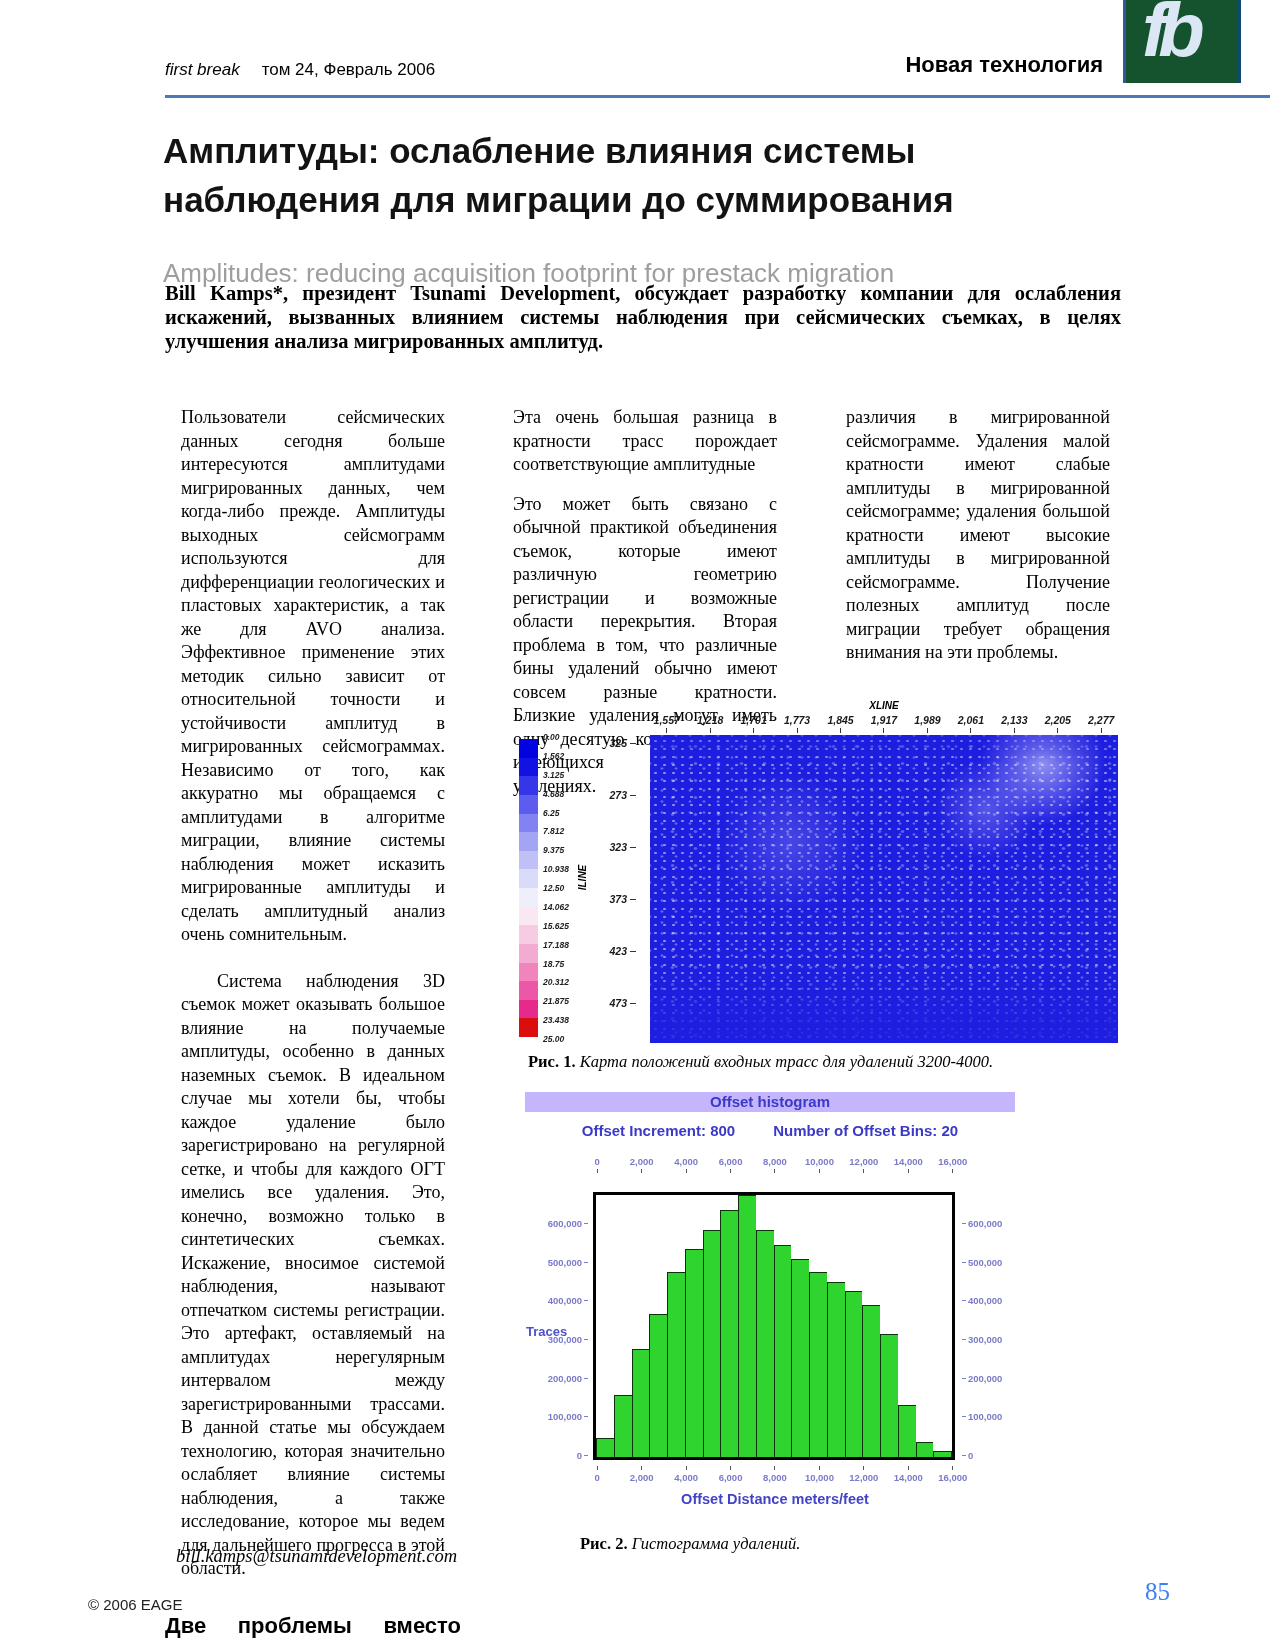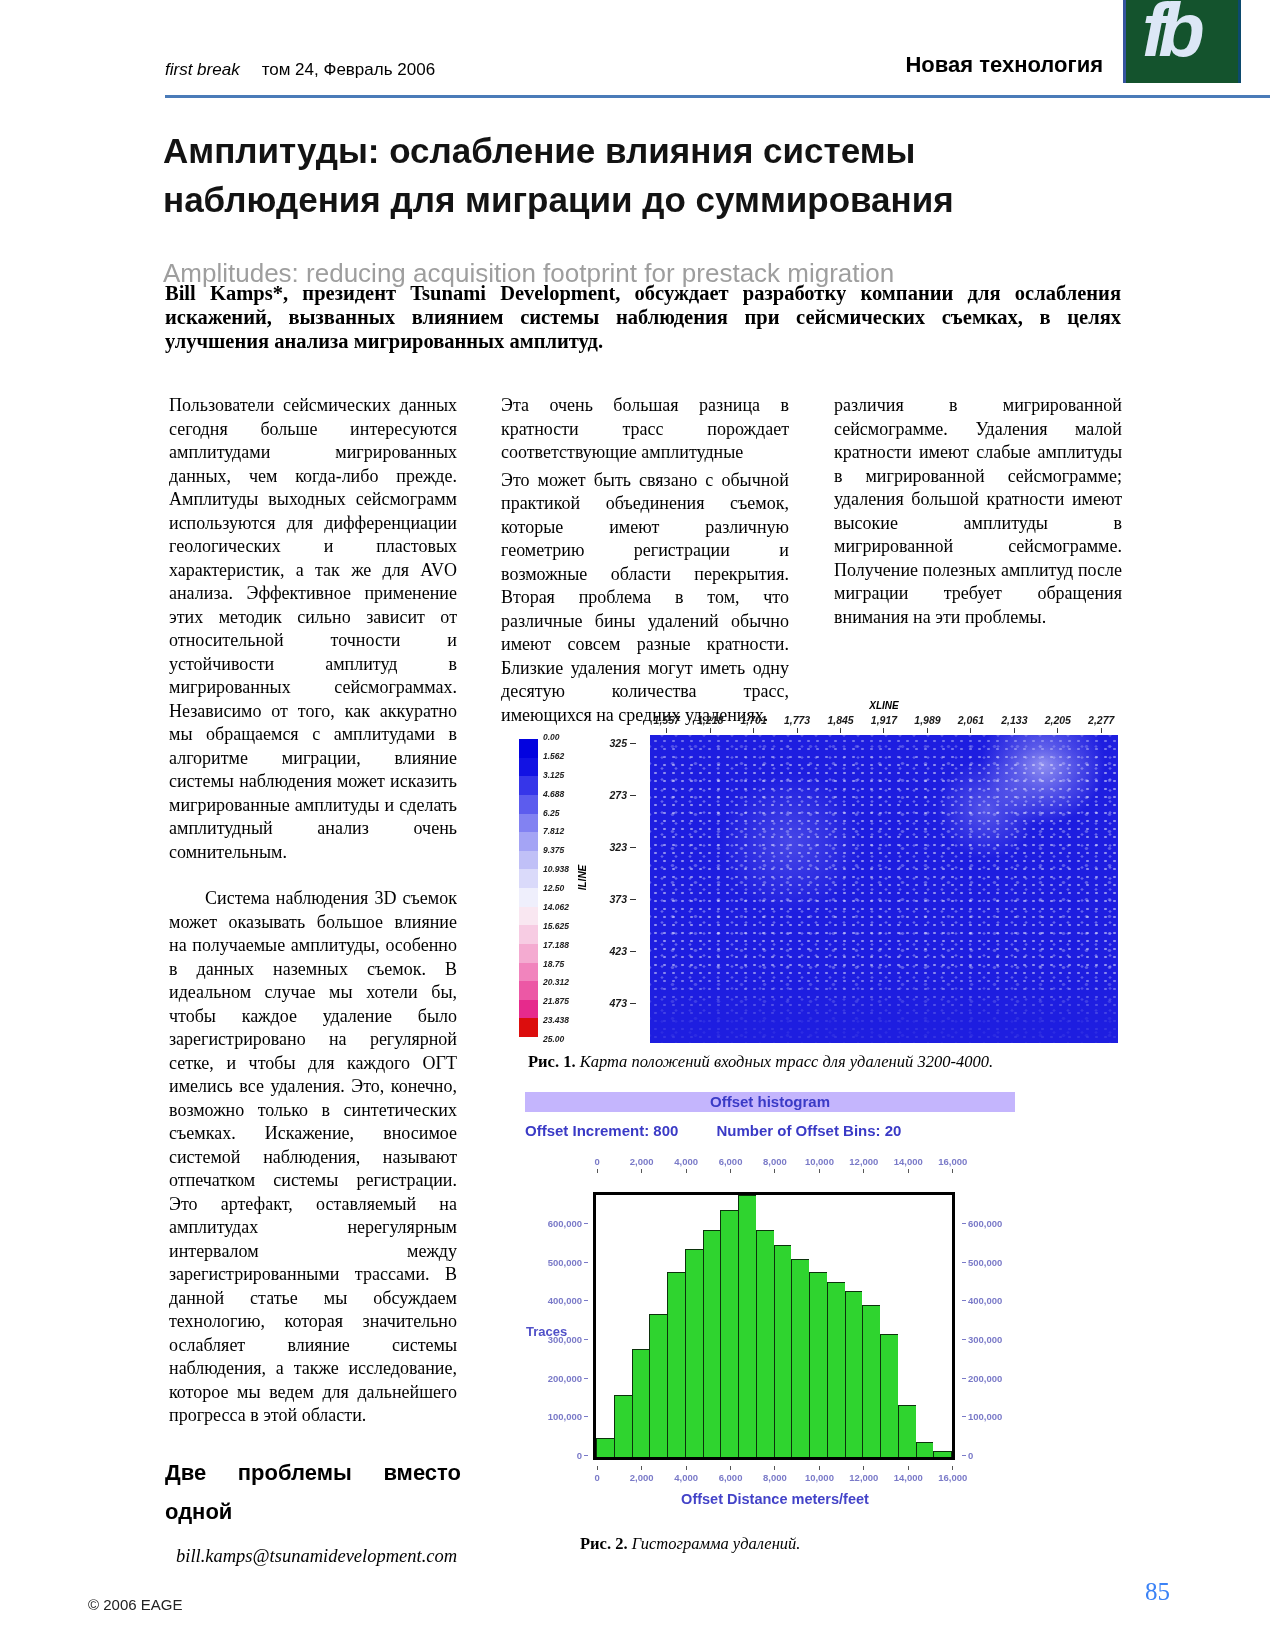--- a/index.html
+++ b/index.html
@@ -19,21 +19,21 @@
   
   .title-ru{position:absolute;left:163px;top:126px;width:900px;font-family:"Liberation Sans",sans-serif;
             font-weight:bold;font-size:35px;line-height:49px;color:#131313;}
   .title-en{position:absolute;left:163px;top:234px;width:960px;font-family:"Liberation Sans",sans-serif;
             font-size:26px;color:#9e9e9e;margin-top:24px;}
   .lead{position:absolute;left:165px;top:281px;width:956px;font-weight:bold;font-size:20.5px;
         line-height:24px;text-align:justify;}
   
   .col{position:absolute;top:390px;width:296px;font-size:18px;line-height:23.5px;text-align:justify;}
   #col1{left:165px;} #col2{left:497px;} #col3{left:830px;}
-  .col p{margin:4px;}
+  .col p{margin:16px;}
   .col p.sp{margin-top:23px;text-indent:36px;}
   .col h2{font-family:"Liberation Sans",sans-serif;font-weight:bold;font-size:22px;line-height:39px;
           margin:25px 0 5px 0;text-align:justify;}
   .email{position:absolute;left:176px;top:1546px;font-style:italic;font-size:18.5px;}
   
   .f1-xlabel{position:absolute;left:650px;top:700px;width:468px;text-align:center;
              font-family:"Liberation Sans",sans-serif;font-weight:bold;font-style:italic;font-size:10px;}
   .tickrow{position:absolute;display:flex;font-family:"Liberation Sans",sans-serif;
            font-weight:bold;font-style:italic;font-size:10.5px;color:#1a1a1a;}
   #f1-xticks{left:645px;top:714px;width:478px;}
@@ -66,21 +66,21 @@
       margin-left:3px;vertical-align:3px;}
   .caption{position:absolute;font-size:16.5px;}
   .caption b{font-weight:bold;}
   .caption i{font-style:italic;}
   #cap1{left:528px;top:1052px;width:490px;}
   #cap2{left:580px;top:1534px;width:420px;}
   
   #f2-titlebar{position:absolute;left:525px;top:1092px;width:490px;height:20px;background:#c4b5fd;
       text-align:center;line-height:20px;font-family:"Liberation Sans",sans-serif;font-weight:bold;
       font-size:15px;color:#3a3ac6;}
-  #f2-subtitle{position:absolute;left:525px;top:1122px;width:490px;text-align:left;
+  #f2-subtitle{position:absolute;left:525px;top:1122px;width:490px;text-align:center;
       font-family:"Liberation Sans",sans-serif;font-weight:bold;font-size:15px;color:#3a3ac6;}
   #f2-subtitle .gap{display:inline-block;width:38px;}
   .f2ticks{position:absolute;display:flex;font-family:"Liberation Sans",sans-serif;font-weight:bold;
       font-size:9.5px;color:#7a7ac8;}
   #f2-topticks{left:575px;top:1156px;width:400px;}
   #f2-topticks span,#f2-botticks span{flex:1;text-align:center;}
   #f2-topticks span::after{content:"";display:block;width:1px;height:4px;background:#555;margin:2px auto 0;}
   #f2-botticks{left:575px;top:1466px;width:400px;}
   #f2-botticks span::before{content:"";display:block;width:1px;height:4px;background:#555;margin:0 auto 2px;}
   #f2-plot{position:absolute;left:593px;top:1192px;width:356px;height:262px;border:3px solid #000;

